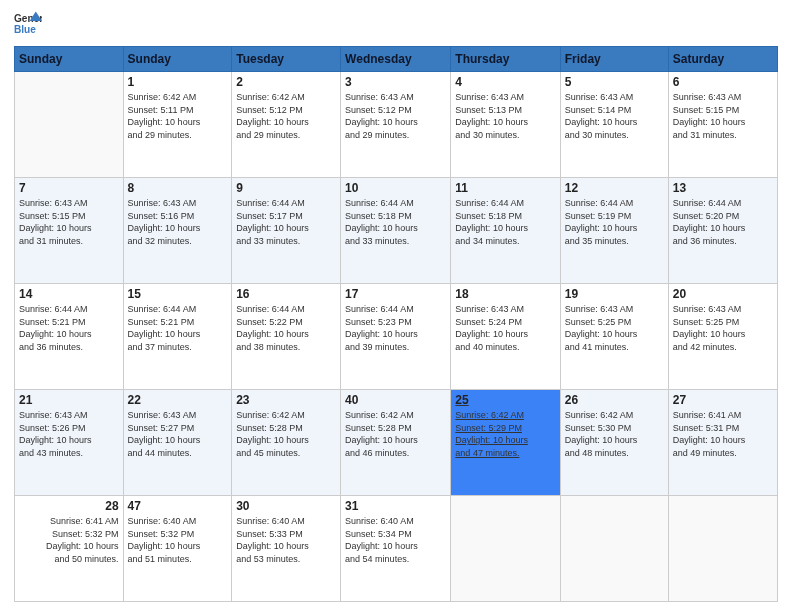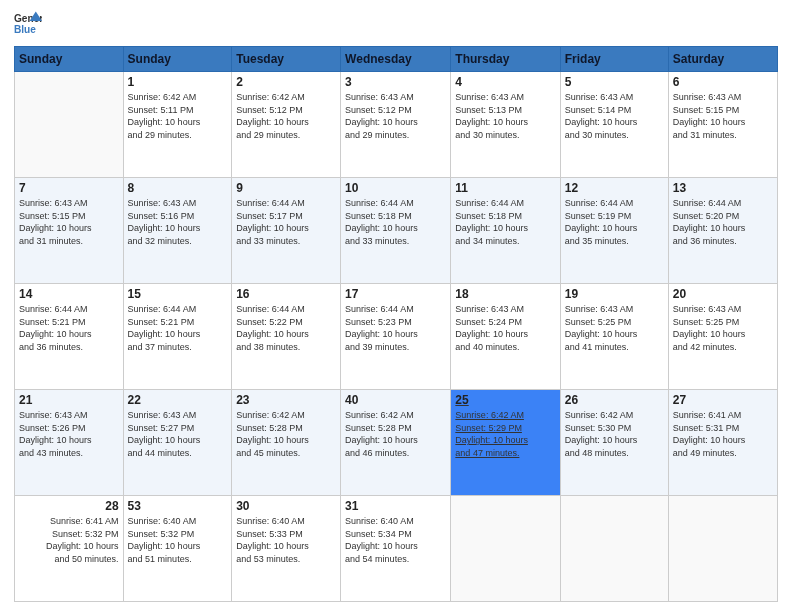--- a/index.html
+++ b/index.html
@@ -321,21 +321,21 @@
         </tr>
         <tr>
           <td style="background: rgb(255, 255, 255); text-align: right;">
             <span class="day-number">28</span>
             <div class="day-info" style="white-space: pre-line;">Sunrise: 6:41 AM
 Sunset: 5:32 PM
 Daylight: 10 hours
 and 50 minutes.</div>
           </td>
           <td style="background: rgb(255, 255, 255);">
-            <span class="day-number">53</span>
+            <span class="day-number">47</span>
             <div class="day-info" style="white-space: pre-line;">Sunrise: 6:40 AM
 Sunset: 5:32 PM
 Daylight: 10 hours
 and 51 minutes.</div>
           </td>
           <td style="background: rgb(255, 255, 255);">
             <span class="day-number">30</span>
             <div class="day-info" style="white-space: pre-line;">Sunrise: 6:40 AM
 Sunset: 5:33 PM
 Daylight: 10 hours

